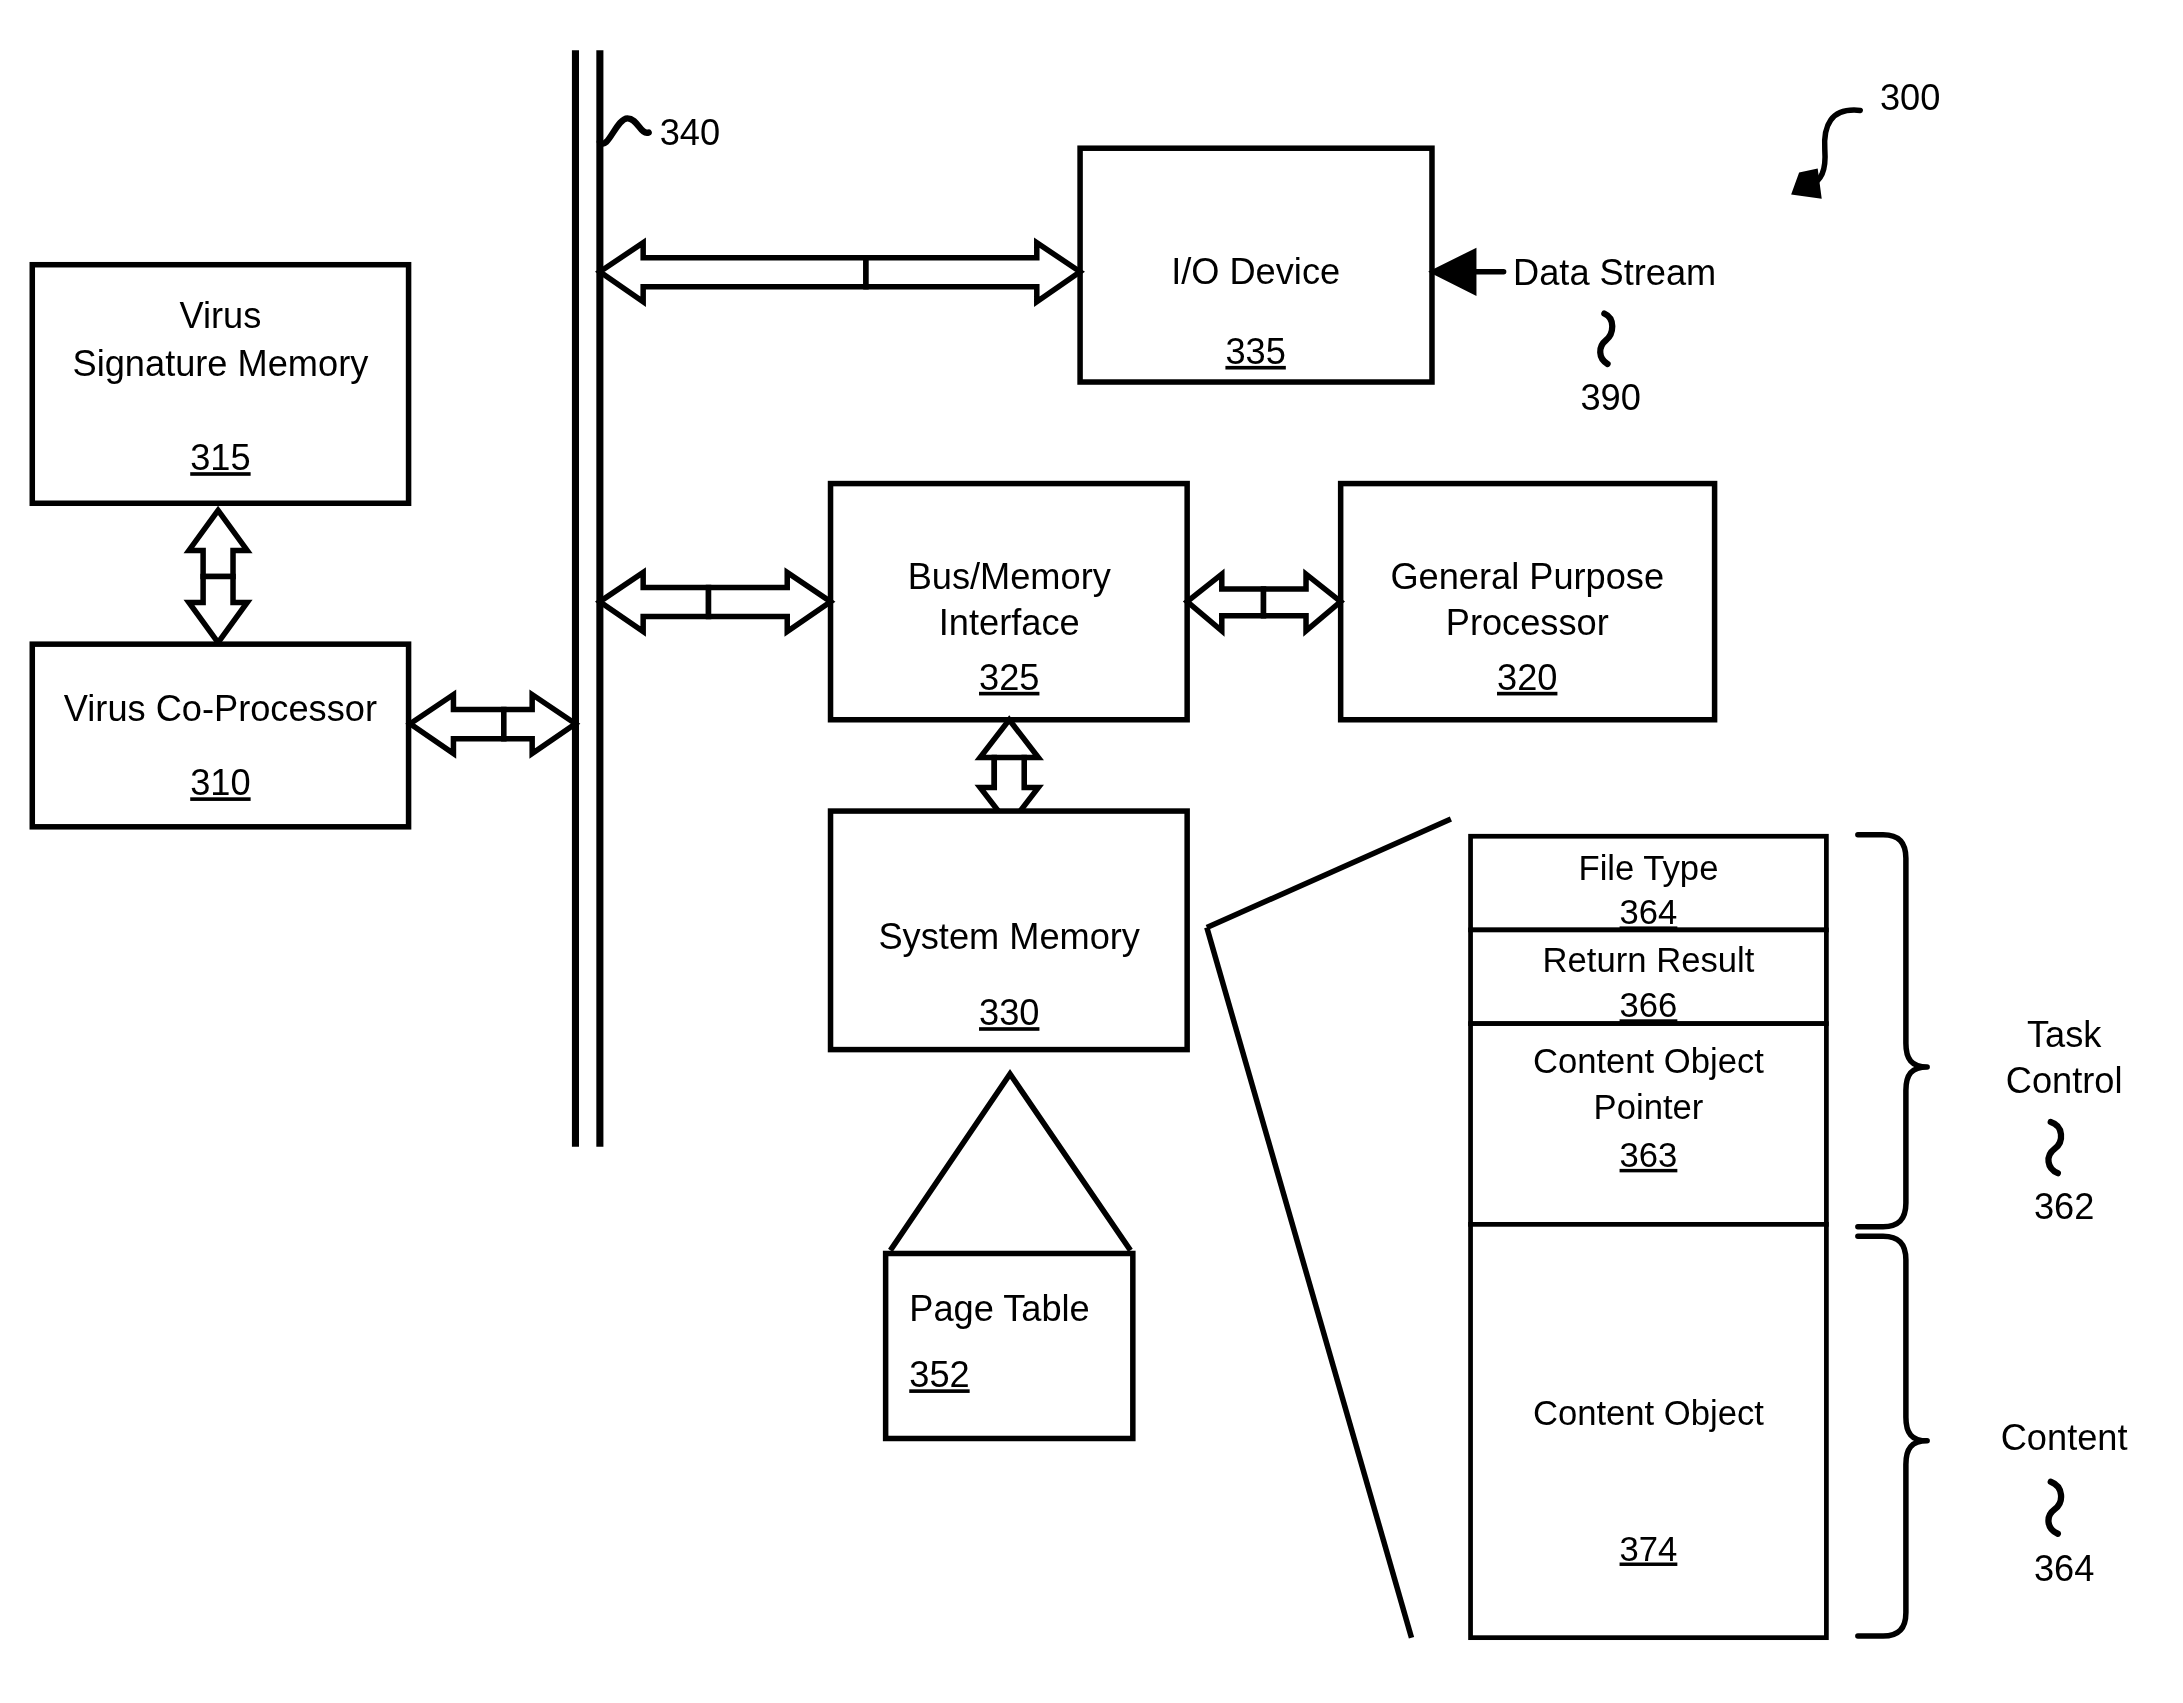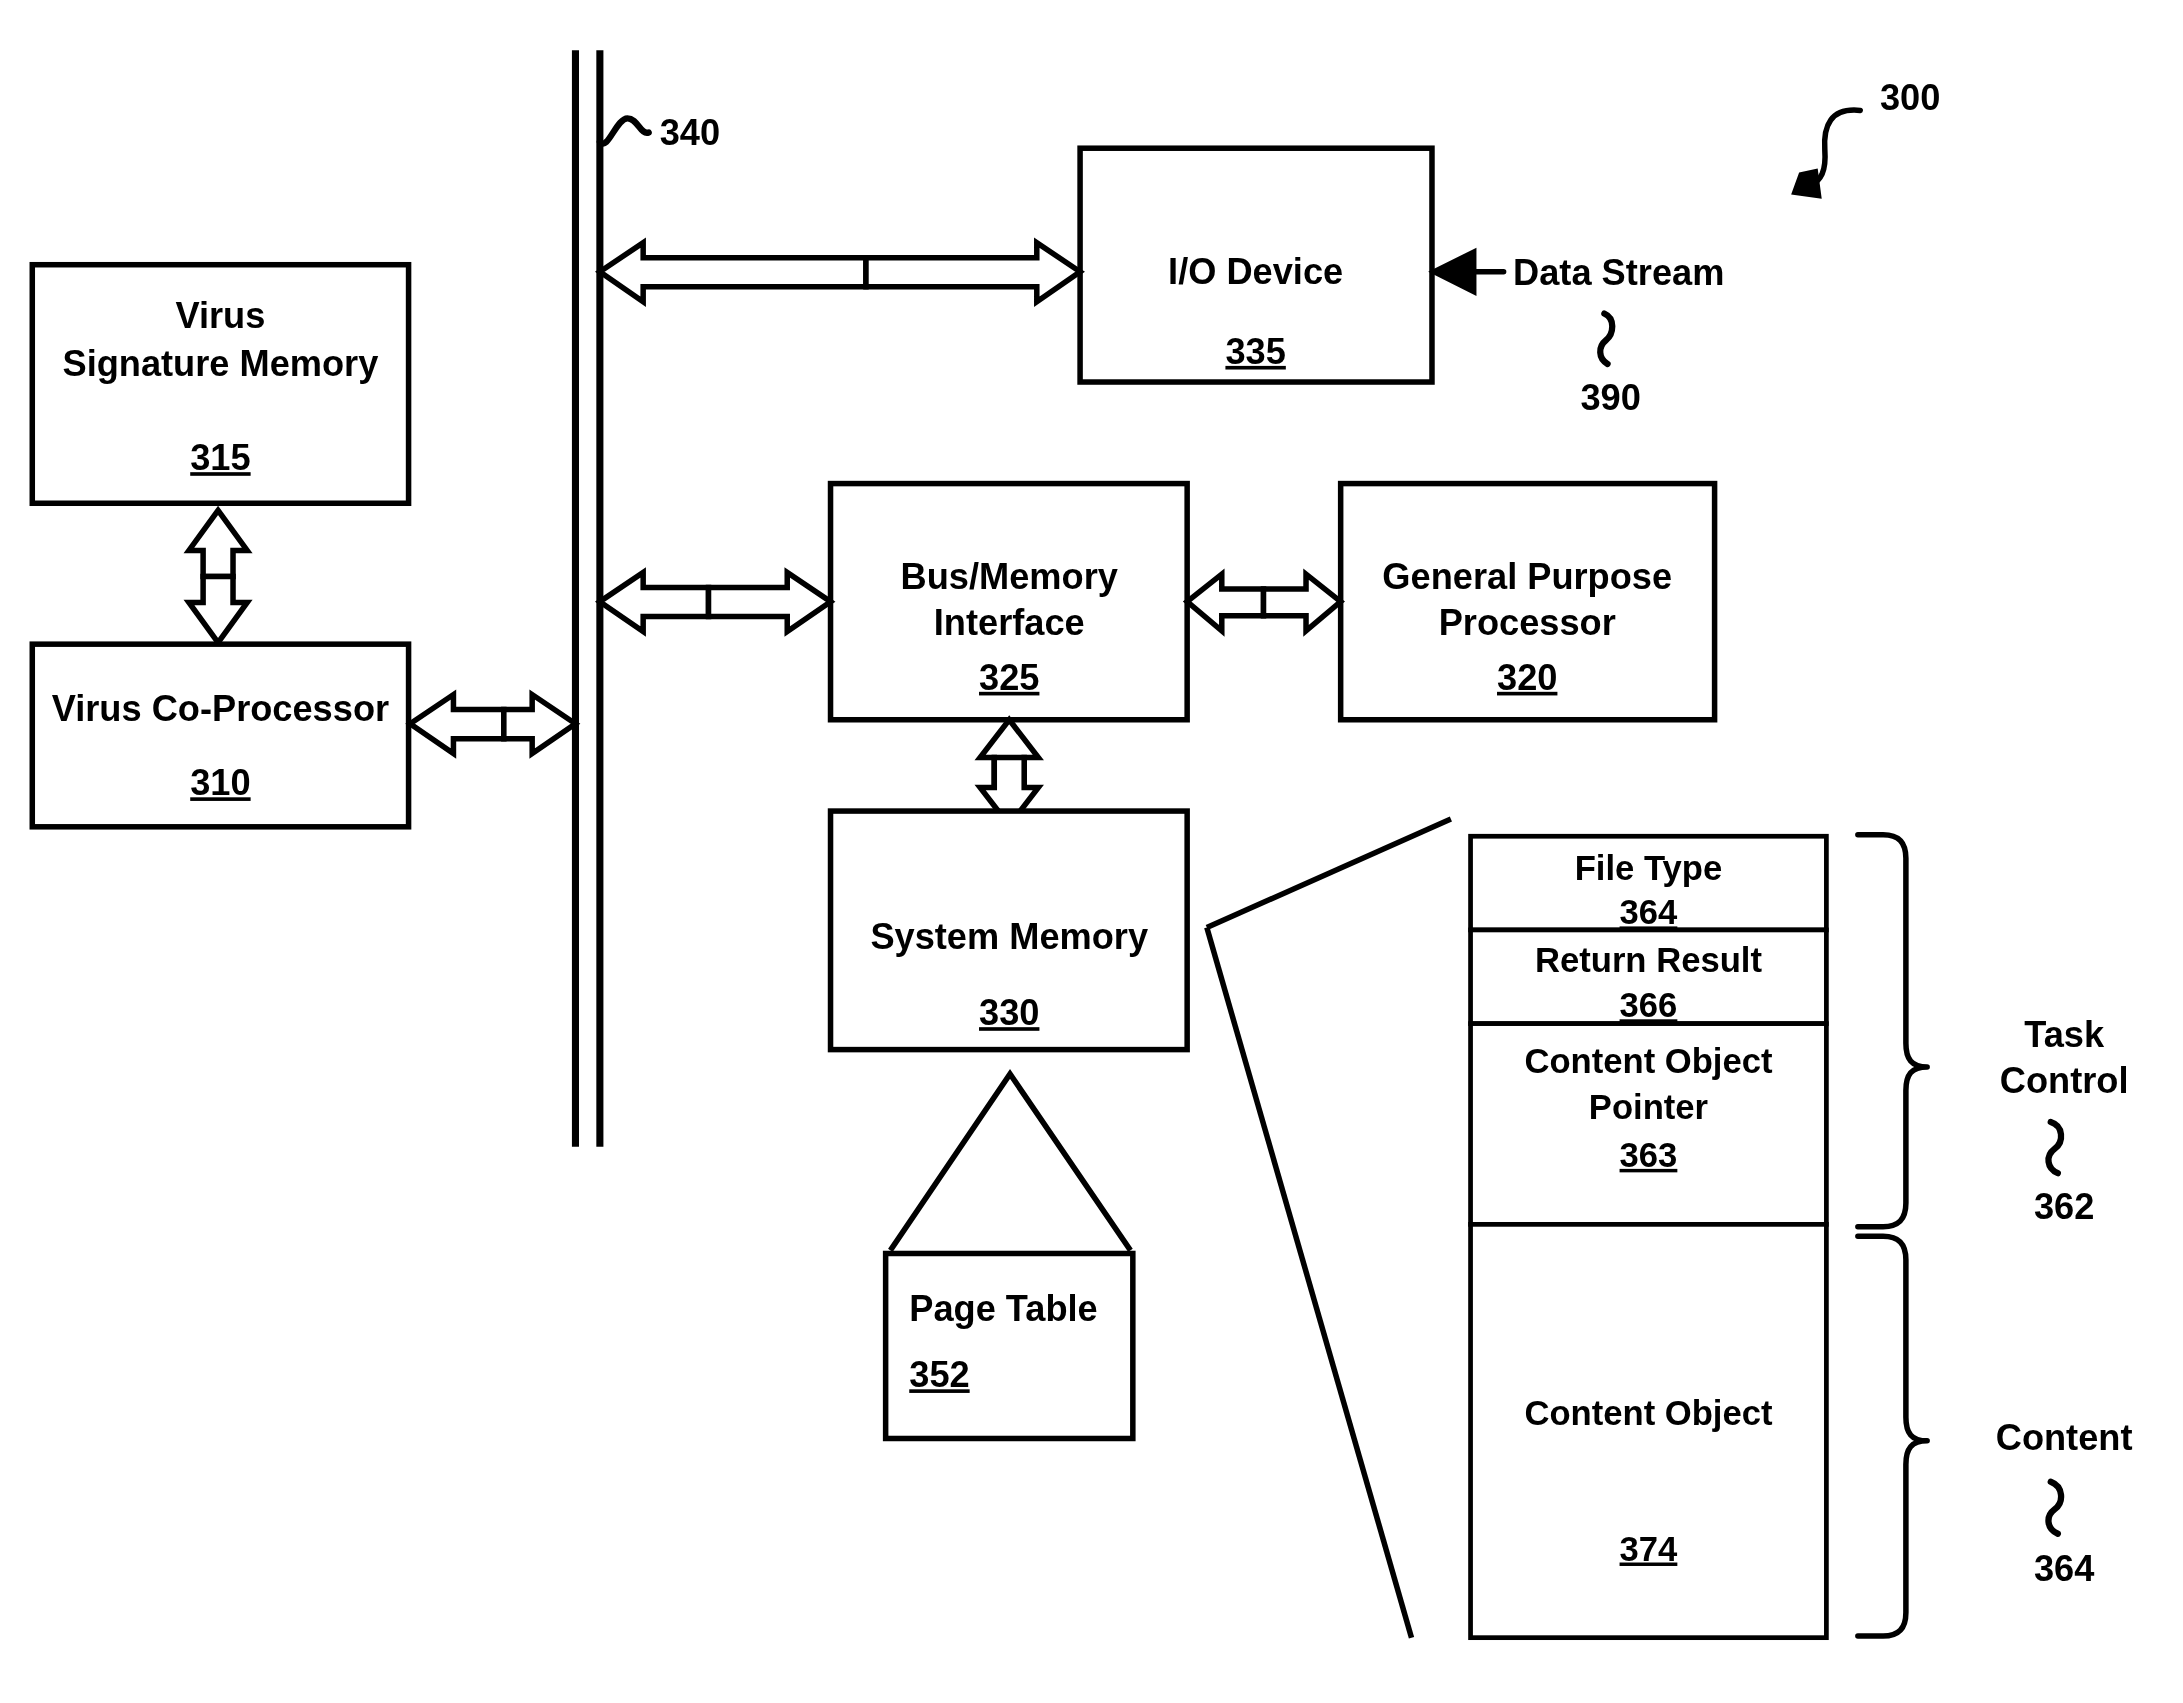--- a/index.html
+++ b/index.html
@@ -11,21 +11,20 @@
     width: 2183px;
     height: 1704px;
     font-family: "Liberation Sans", sans-serif;
     overflow: hidden;
   }
   #figure-root {
     position: relative;
     width: 2183px;
     height: 1307px;
     background: #ffffff;
-    font-weight: bold;
   }
   svg.figure {
     display: block;
     width: 2183px;
     height: 1704px;
   }
   .box-rect {
     fill: #ffffff;
     stroke: #000000;
     stroke-width: 7;

